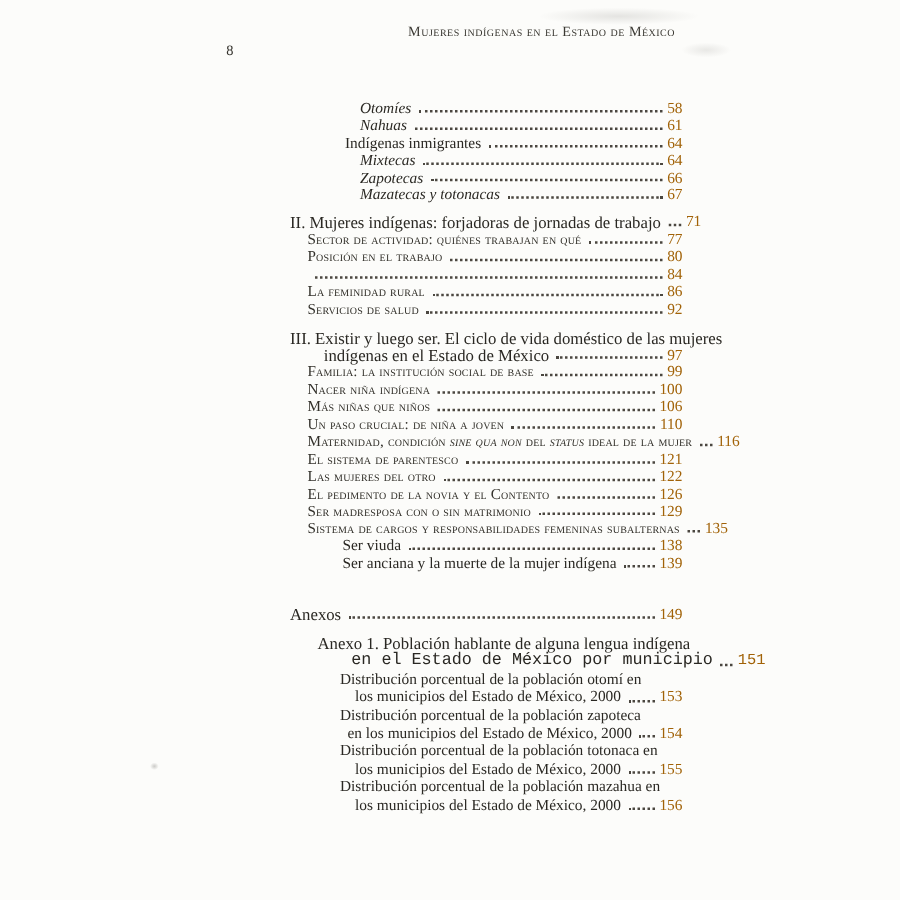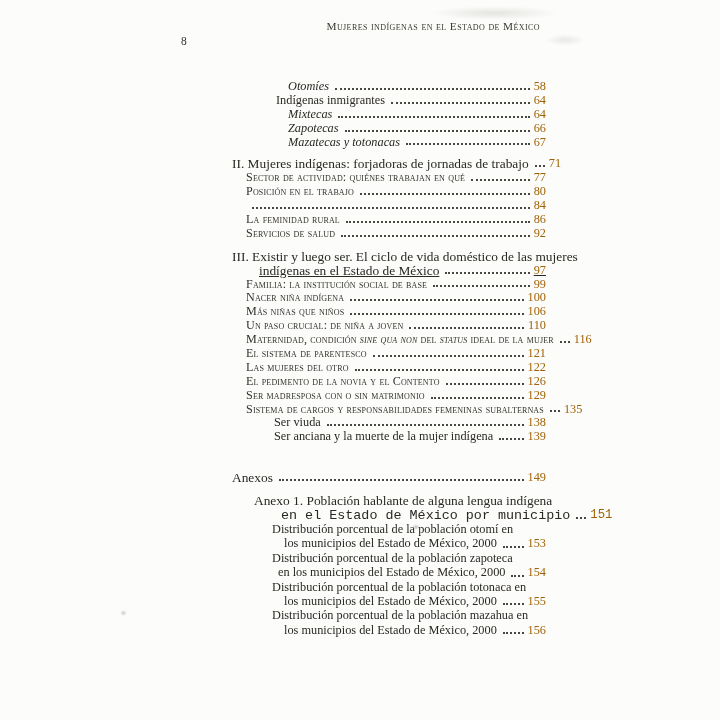--- a/index.html
+++ b/index.html
@@ -82,21 +82,21 @@
     color: #a16207;
     text-align: right;
   }
   .gap-8  { height: 8px; }
   .gap-9  { height: 9px; }
   .gap-13 { height: 13px; }
   .gap-14 { height: 14px; }
 
   .r-chapter      .lbl { font-size: 13.4px; }
   .r-chapter-cont .lbl { font-size: 13.4px; }
-  .r-chapter-cont { padding-left: 27px; text-decoration: underline; }
+  .r-chapter-cont { padding-left: 27px; }
   .r-sc .lbl {
     font-size: 12.1px;
     font-variant: small-caps;
     letter-spacing: 0.15px;
     color: #33312b;
   }
   .r-sc  { padding-left: 14px; }
   .r-inm { padding-left: 44px; }
   .r-inm .lbl { font-size: 12.3px; }
   .r-ital { padding-left: 56px; }
@@ -128,20 +128,25 @@
   <div class="folio">8</div>
   <div class="running-head">Mujeres indígenas en el Estado de México</div>
 
   <div class="toc">
 
     <div class="row r-ital">
       <span class="lbl">Otomíes</span>
       <span class="dots"></span>
       <span class="pg">58</span>
     </div>
+    <div class="row r-ital">
+      <span class="lbl">Nahuas</span>
+      <span class="dots"></span>
+      <span class="pg">61</span>
+    </div>
     <div class="row r-inm">
       <span class="lbl">Indígenas inmigrantes</span>
       <span class="dots"></span>
       <span class="pg">64</span>
     </div>
     <div class="row r-ital">
       <span class="lbl">Mixtecas</span>
       <span class="dots"></span>
       <span class="pg">64</span>
     </div>

